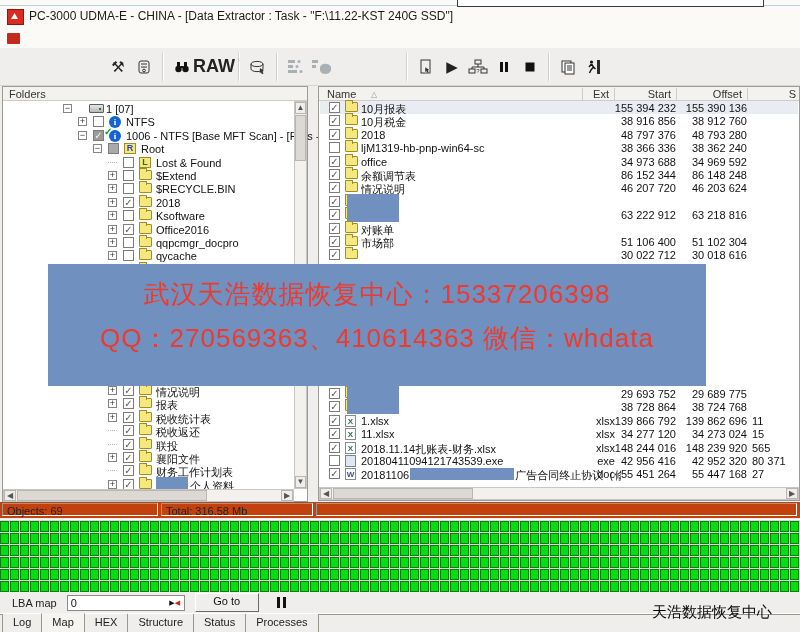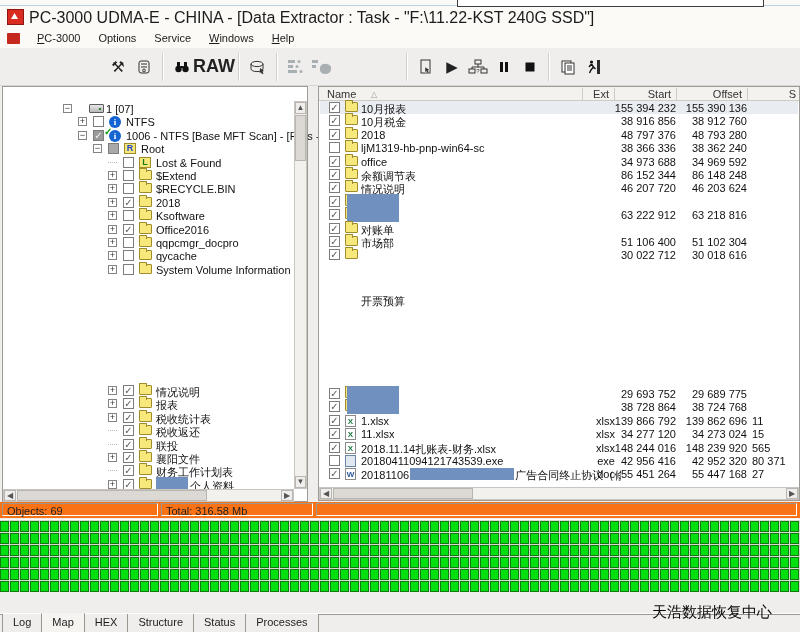--- a/index.html
+++ b/index.html
@@ -8,21 +8,21 @@
           font-size:11px;color:#111;}
   
   .top-strip{position:absolute;left:0;top:0;width:800px;height:28px;background:#fbfaf6;}
   .top-blue-line{position:absolute;left:0;top:5px;width:800px;height:1px;background:#b7d3e3;}
   .top-notch{position:absolute;left:457px;top:0;width:305px;height:6px;background:#fff;
              border-bottom:1px solid #3c3c3c;border-left:1px solid #3c3c3c;border-right:1px solid #3c3c3c;}
   .app-icon{position:absolute;left:7px;top:9px;width:15px;height:14px;background:#d92b20;
             border:1px solid #8d1710;}
   .app-icon::after{content:"";position:absolute;left:3px;top:3px;width:7px;height:6px;
             background:#fff;clip-path:polygon(0 100%,50% 0,100% 100%);}
-  .title-text{position:absolute;left:29px;top:9px;font-size:16px;color:#1c1c1c;white-space:nowrap;}
+  .title-text{position:absolute;left:29px;top:9px;font-size:12px;color:#1c1c1c;white-space:nowrap;}
   
   .menu-bar{position:absolute;left:0;top:28px;width:800px;height:20px;background:#fbfaf6;
             display:flex;align-items:center;}
   .menu-logo{width:13px;height:11px;background:#c5281c;margin:0 8px 0 7px;border-radius:1px;}
   .menu-item{padding:2px 9px;color:#1c1c1c;}
   .menu-item u{text-decoration:underline;}
   
   .toolbar{position:absolute;left:0;top:48px;width:800px;height:37px;background:#f0eeec;
            border-bottom:1px solid #d9d6d2;display:flex;align-items:center;}
   .tb-btn{width:26px;height:26px;display:flex;align-items:center;justify-content:center;
@@ -68,21 +68,21 @@
   .cell{position:absolute;top:1px;white-space:nowrap;}
   .num{text-align:right;}
   .hdr-sep{position:absolute;top:1px;height:12px;width:1px;background:#cfccc8;}
   .sort-arrow{font-size:8px;color:#9a9a9a;margin-left:4px;}
   
   .sb{position:absolute;background:#f3f1ee;border:1px solid #c9c6c2;box-sizing:border-box;}
   .sb-btn{position:absolute;background:#f0eeec;border:1px solid #b9b6b2;box-sizing:border-box;
           color:#555;font-size:8px;line-height:10px;text-align:center;}
   .sb-thumb{position:absolute;background:#dcd9d5;border:1px solid #b9b6b2;box-sizing:border-box;}
   
-  .status-bar{position:absolute;left:0;top:502px;width:800px;height:16px;background:#f97316;}
+  .status-bar{position:absolute;left:0;top:502px;width:800px;height:16px;background:#c2410c;}
   .status-cell{position:absolute;top:1px;height:13px;border:1px solid;border-color:#9a978f #fff #fff #9a978f;
                padding:1px 4px;box-sizing:border-box;color:#222;}
   
   .lba-map{position:absolute;left:0;top:519px;width:800px;height:73px;background:#d9d6d1;
            border-top:1px solid #fff;box-sizing:border-box;padding-top:1px;}
   .map-grid{display:flex;flex-wrap:wrap;width:800px;}
   .map-cell{width:9px;height:11px;margin:0 1px 1px 0;background:#04df10;border:1px solid #127a12;box-sizing:border-box;}
   
   .lba-controls{position:absolute;left:0;top:592px;width:800px;height:21px;background:#f0eeec;
                 display:flex;align-items:center;}
@@ -117,21 +117,20 @@
 
   <div class="top-strip">
     <div class="top-blue-line"></div>
     <div class="top-notch"></div>
     <div class="app-icon"></div>
     <div class="title-text">PC-3000 UDMA-E - CHINA - [Data Extractor : Task - "F:\11.22-KST 240G SSD"]</div>
   </div>
 
   <div class="menu-bar">
     <div class="menu-logo"></div>
-    <span id="menu-items"><span class="menu-item"><u>P</u>C-3000</span><span class="menu-item">Options</span><span class="menu-item">Service</span><span class="menu-item"><u>W</u>indows</span><span class="menu-item"><u>H</u>elp</span></span>
   </div>
 
   <div class="toolbar">
     <div style="width:105px"></div>
     <div class="tb-btn">⚒</div>
     <div class="tb-btn">
       <svg class="ticon" width="16" height="16" viewBox="0 0 16 16">
           <rect x="3" y="2" width="10" height="12" rx="2" fill="none" stroke="#333"></rect>
           <line x1="5" y1="5" x2="11" y2="5" stroke="#333"></line>
           <line x1="5" y1="8" x2="11" y2="8" stroke="#333"></line>
@@ -217,20 +216,23 @@
     <div class="tb-btn">
       <svg class="ticon" width="14" height="16" viewBox="0 0 14 16">
           <rect x="10" y="1" width="3" height="14" fill="#2b2b2b"></rect>
           <circle cx="4.5" cy="3" r="1.6" fill="#111"></circle>
           <path d="M4.5 5 l2 3 -2.5 3 -1.5 3 M4.5 5 l-2.5 3 M6.5 8 l2 2" stroke="#111" stroke-width="1.4" fill="none"></path>
         </svg>
     </div>
   </div>
 
   <div class="panel folders-panel">
+    <div class="panel-header">
+      <span>Folders</span>
+    </div>
     <div id="tree-container">
         <div class="tree-row" style="top: 15px; left: 0px; right: 16px;">
           <div class="expander" style="left: 60px; top: 2px;">−</div>
           <div class="ico ico-drive" style="left: 86px; top: 2px;"></div>
           <div class="tree-label" style="left: 103px;">1 [07]</div>
         </div>
         <div class="tree-row" style="top: 28.4px; left: 0px; right: 16px;">
           <div class="expander" style="left: 75px; top: 2px;">+</div>
           <div class="cbx" style="left: 90px; top: 1px;"></div>
           <div class="ico ico-info" style="left: 106px; top: 1px;">i</div>
@@ -1048,28 +1050,47 @@
         <div class="map-cell" style="background: rgb(4, 223, 16); border-color: rgb(18, 122, 18);"></div>
         <div class="map-cell" style="background: rgb(4, 223, 16); border-color: rgb(18, 122, 18);"></div>
         <div class="map-cell" style="background: rgb(4, 223, 16); border-color: rgb(18, 122, 18);"></div>
         <div class="map-cell" style="background: rgb(4, 223, 16); border-color: rgb(18, 122, 18);"></div>
         <div class="map-cell" style="background: rgb(4, 223, 16); border-color: rgb(18, 122, 18);"></div>
         <div class="map-cell" style="background: rgb(4, 223, 16); border-color: rgb(18, 122, 18);"></div>
         <div class="map-cell" style="background: rgb(4, 223, 16); border-color: rgb(18, 122, 18);"></div>
       </div>
   </div>
 
+  <div class="lba-controls">
+    <span class="lba-label">LBA map</span>
+    <div class="lba-input">
+      <span>0</span>
+      <span class="mini">
+          <span class="b">▶</span>
+          <span class="r">◀</span>
+        </span>
+    </div>
+    <div class="goto-btn">Go to</div>
+    <div class="pause-glyph">
+        <i></i>
+        <i></i>
+      </div>
+  </div>
 
   <div class="tab-strip">
     <div class="tab-line"></div>
     <span id="tab-items" style="display:flex;margin-left:2px;">
         <span class="tab">Log</span>
         <span class="tab active">Map</span>
         <span class="tab">HEX</span>
         <span class="tab">Structure</span>
         <span class="tab">Status</span>
         <span class="tab">Processes</span>
       </span>
   </div>
   <div class="footer-brand">天浩数据恢复中心</div>
 
+  <div class="banner">
+    <div class="l1">武汉天浩数据恢复中心：15337206398</div>
+    <div class="l2">QQ：270569363、410614363  微信：whdata</div>
+  </div>
 
 </div>
 
 </body></html>

